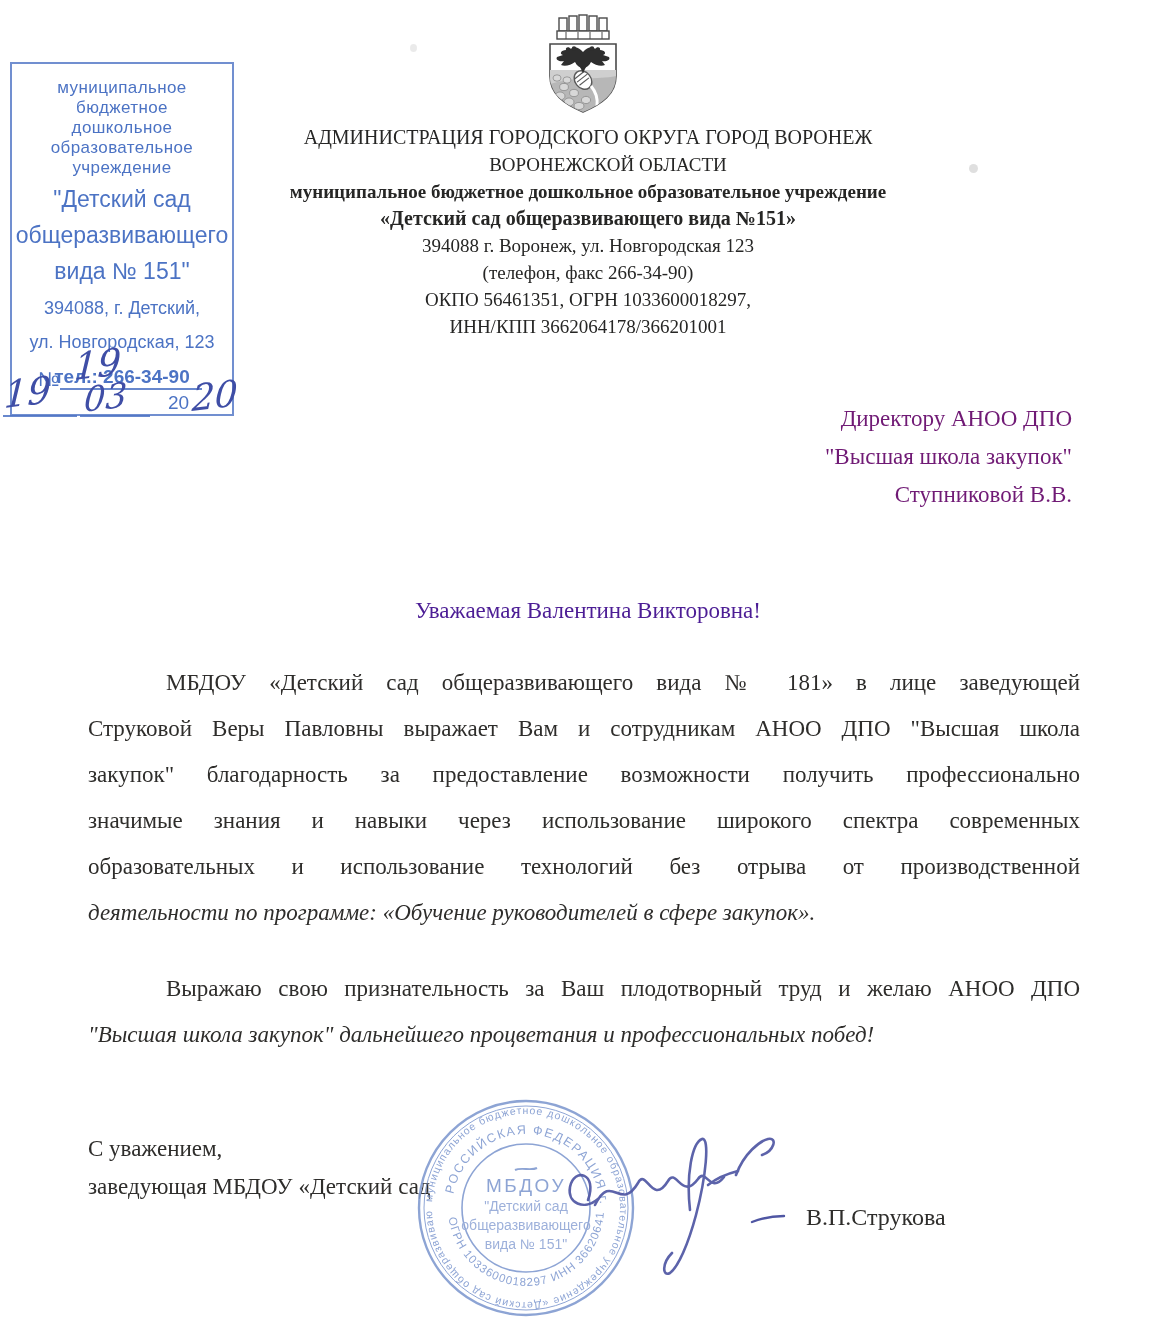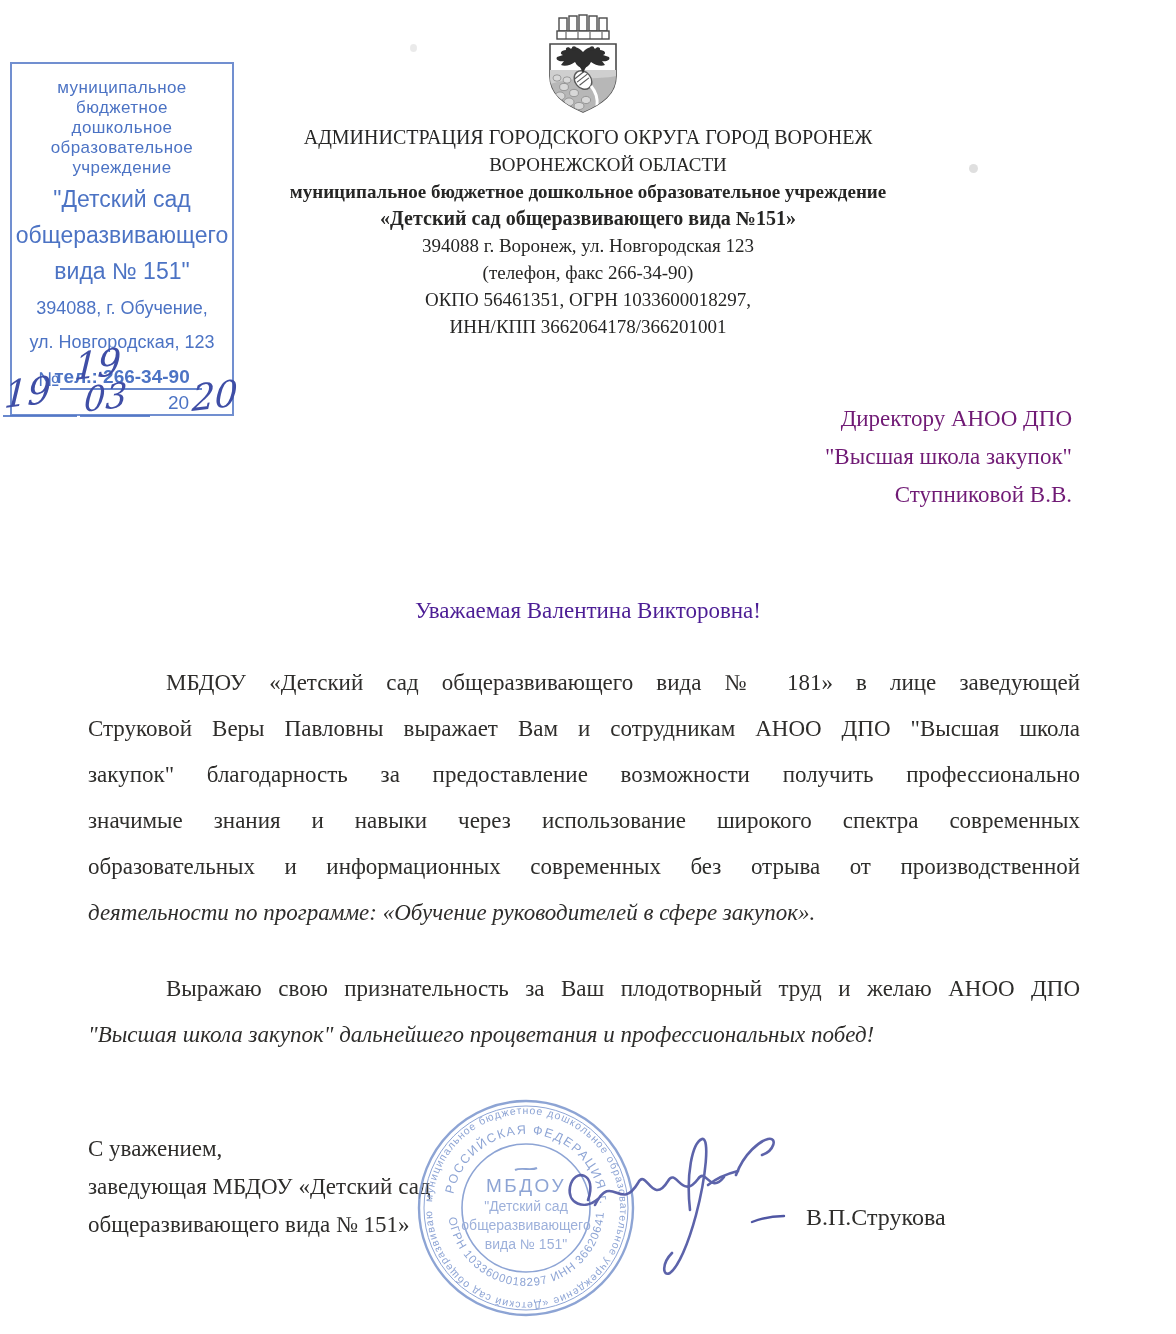--- a/index.html
+++ b/index.html
@@ -56,21 +56,21 @@
 
   <div class="stamp">
     <div class="org">муниципальное</div>
     <div class="org">бюджетное</div>
     <div class="org">дошкольное</div>
     <div class="org">образовательное</div>
     <div class="org">учреждение</div>
     <div class="big">"Детский сад</div>
     <div class="big">общеразвивающего</div>
     <div class="big">вида № 151"</div>
-    <div class="addr">394088, г. Обучение,</div>
+    <div class="addr">394088, г. Детский,</div>
     <div class="addr">ул. Новгородская, 123</div>
     <div class="phone">тел.: 266-34-90</div>
 
     <div class="abs" style="left:26px;top:304px;font-size:20px;">№</div>
     <div class="rule" style="left:48px;top:324px;width:142px;"></div>
     <div class="abs" style="left:62px;top:282px;"><span class="hand" style="font-size:37px;">19</span></div>
 
     <div class="abs" style="left:-8px;top:310px;"><span class="hand" style="font-size:37px;">19</span></div>
     <div class="rule" style="left:-9px;top:351px;width:74px;"></div>
     <div class="abs" style="left:72px;top:316px;"><span class="hand" style="font-size:34px;">03</span></div>
@@ -149,33 +149,32 @@
     <div>Ступниковой В.В.</div>
   </div>
 
   <div class="salutation">Уважаемая Валентина Викторовна!</div>
 
   <div class="para" style="top:660px;">
     <div class="ln just indent">МБДОУ «Детский сад общеразвивающего вида № 181» в лице заведующей</div>
     <div class="ln just">Струковой Веры Павловны выражает Вам и сотрудникам АНОО ДПО "Высшая школа</div>
     <div class="ln just">закупок" благодарность за предоставление возможности получить профессионально</div>
     <div class="ln just">значимые знания и навыки через использование широкого спектра современных</div>
-    <div class="ln just">образовательных и информационных современных без отрыва от производственной</div>
+    <div class="ln just">образовательных и использование технологий без отрыва от производственной</div>
     <div class="ln plain">деятельности  по программе: «Обучение руководителей в сфере закупок».</div>
   </div>
 
   <div class="para" style="top:966px;">
     <div class="ln just indent">Выражаю свою признательность за Ваш плодотворный труд и желаю АНОО ДПО</div>
     <div class="ln plain">"Высшая школа закупок" дальнейшего процветания и профессиональных побед!</div>
   </div>
 
   <div class="closing">
     <div>С уважением,</div>
     <div>заведующая МБДОУ «Детский сад</div>
-    <div>общеразвивающего вида № 151»</div>
   </div>
 
   <svg style="position:absolute;left:415px;top:1096px;opacity:.88;" width="222" height="224" viewBox="0 0 222 224">
     <defs>
       <path id="sealOuterPath" d="M 17 112 A 94 94 0 1 1 205 112 A 94 94 0 1 1 17 112"></path>
       <path id="sealInnerTop" d="M 37 112 A 74 74 0 1 1 185 112"></path>
       <path id="sealInnerBottom" d="M 33 112 A 78 78 0 0 0 189 112"></path>
     </defs>
     <circle cx="111" cy="112" r="107" fill="none" stroke="#7e98cf" stroke-width="2.4"></circle>
     <circle cx="111" cy="112" r="102" fill="none" stroke="#7e98cf" stroke-width="1"></circle>

